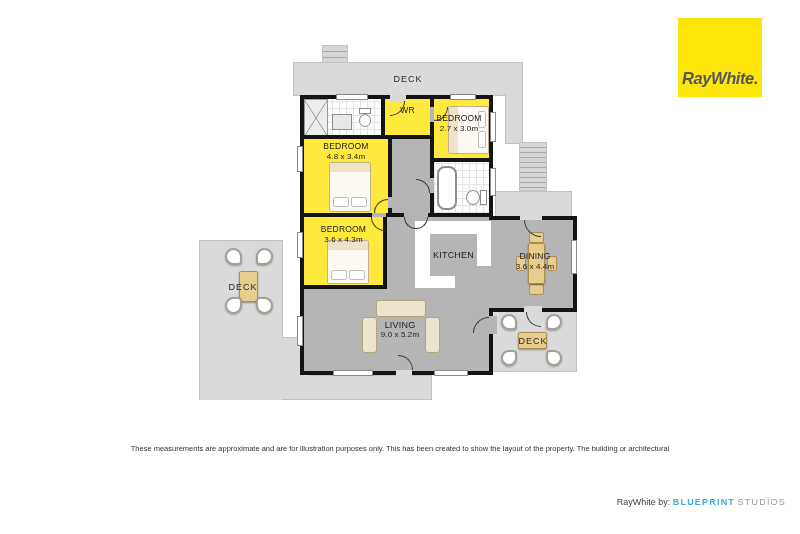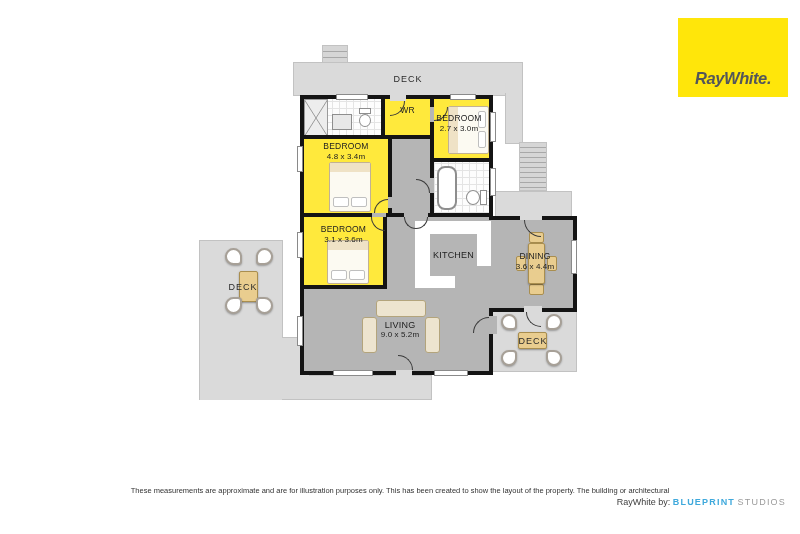--- a/index.html
+++ b/index.html
@@ -33,21 +33,21 @@
   .tbl{background:#E9CD8F;border:1px solid #A98E4F;border-radius:2px;box-shadow:0 1px 2px rgba(0,0,0,.35);}
   .dchair{background:#E9CD8F;border:1px solid #A98E4F;border-radius:2px;}
   .fan{background:#FFFFFF;border:2px solid #A7A097;box-shadow:0 1px 2px rgba(0,0,0,.3);}
   .fixture{background:#FFFFFF;border:1px solid #8E8E8E;box-sizing:border-box;}
   
   .lbl{position:absolute;z-index:7;color:#222;text-align:center;line-height:1.15;
        font-size:8.5px;letter-spacing:.2px;white-space:nowrap;}
   .lbl .dims{font-size:8px;letter-spacing:.1px;}
   .decklbl{font-size:9px;letter-spacing:1px;color:#2A2A2A;}
   
-  #raywhite{position:absolute;left:678px;top:18px;width:110px;height:79px;background:#FFE60A;z-index:8;text-decoration:underline;}
+  #raywhite{position:absolute;left:678px;top:18px;width:84px;height:79px;background:#FFE60A;z-index:8;text-decoration:underline;}
   #raywhite .rwtext{position:absolute;left:0;right:0;bottom:9px;text-align:center;
        font-style:italic;font-weight:bold;font-size:16.5px;letter-spacing:-.4px;color:#53565A;}
   #address{position:absolute;left:0;top:435px;width:800px;text-align:center;
        font-size:17.5px;font-weight:bold;color:#111;letter-spacing:-.2px;}
   .disc{position:absolute;left:80px;width:640px;text-align:center;font-size:7.5px;color:#333;}
   #produced{position:absolute;top:497px;right:14px;font-size:9px;color:#3E3E3E;}
   #produced .bp{color:#3FA9DC;font-weight:bold;letter-spacing:1.2px;}
   #produced .st{color:#9B9B9B;letter-spacing:1.2px;}
 </style>
 </head>
@@ -182,37 +182,37 @@
   <div class="lbl" style="left:430px;top:114px;width:58px;">
     <div>BEDROOM</div>
     <div class="dims">2.7 x 3.0m</div>
   </div>
   <div class="lbl" style="left:304px;top:142px;width:84px;">
     <div>BEDROOM</div>
     <div class="dims">4.8 x 3.4m</div>
   </div>
   <div class="lbl" style="left:304px;top:225px;width:79px;">
     <div>BEDROOM</div>
-    <div class="dims">3.1 x 3.6m</div>
+    <div class="dims">3.6 x 4.3m</div>
   </div>
   <span class="lbl" style="left:430px;top:250px;width:47px;font-size:9px;">KITCHEN</span>
   <div class="lbl" style="left:497px;top:252px;width:76px;">
     <div>DINING</div>
     <div class="dims">3.6 x 4.4m</div>
   </div>
   <div class="lbl" style="left:340px;top:320px;width:120px;font-size:9px;">
     <div>LIVING</div>
     <div class="dims">9.0 x 5.2m</div>
   </div>
 
   <div id="raywhite">
     <div class="rwtext">RayWhite.</div>
   </div>
 
-  <div class="disc" style="top:486px;">These measurements are approximate and are for illustration purposes only. This has been created to show the layout of the property. The building or architectural</div>
+  <div class="disc" style="top:444px;">These measurements are approximate and are for illustration purposes only. This has been created to show the layout of the property. The building or architectural</div>
 
   <div id="produced">
     <span>RayWhite by:</span>
     <span class="bp">BLUEPRINT</span>
     <span class="st">STUDIOS</span>
   </div>
 
 </div>
 
 </body></html>

